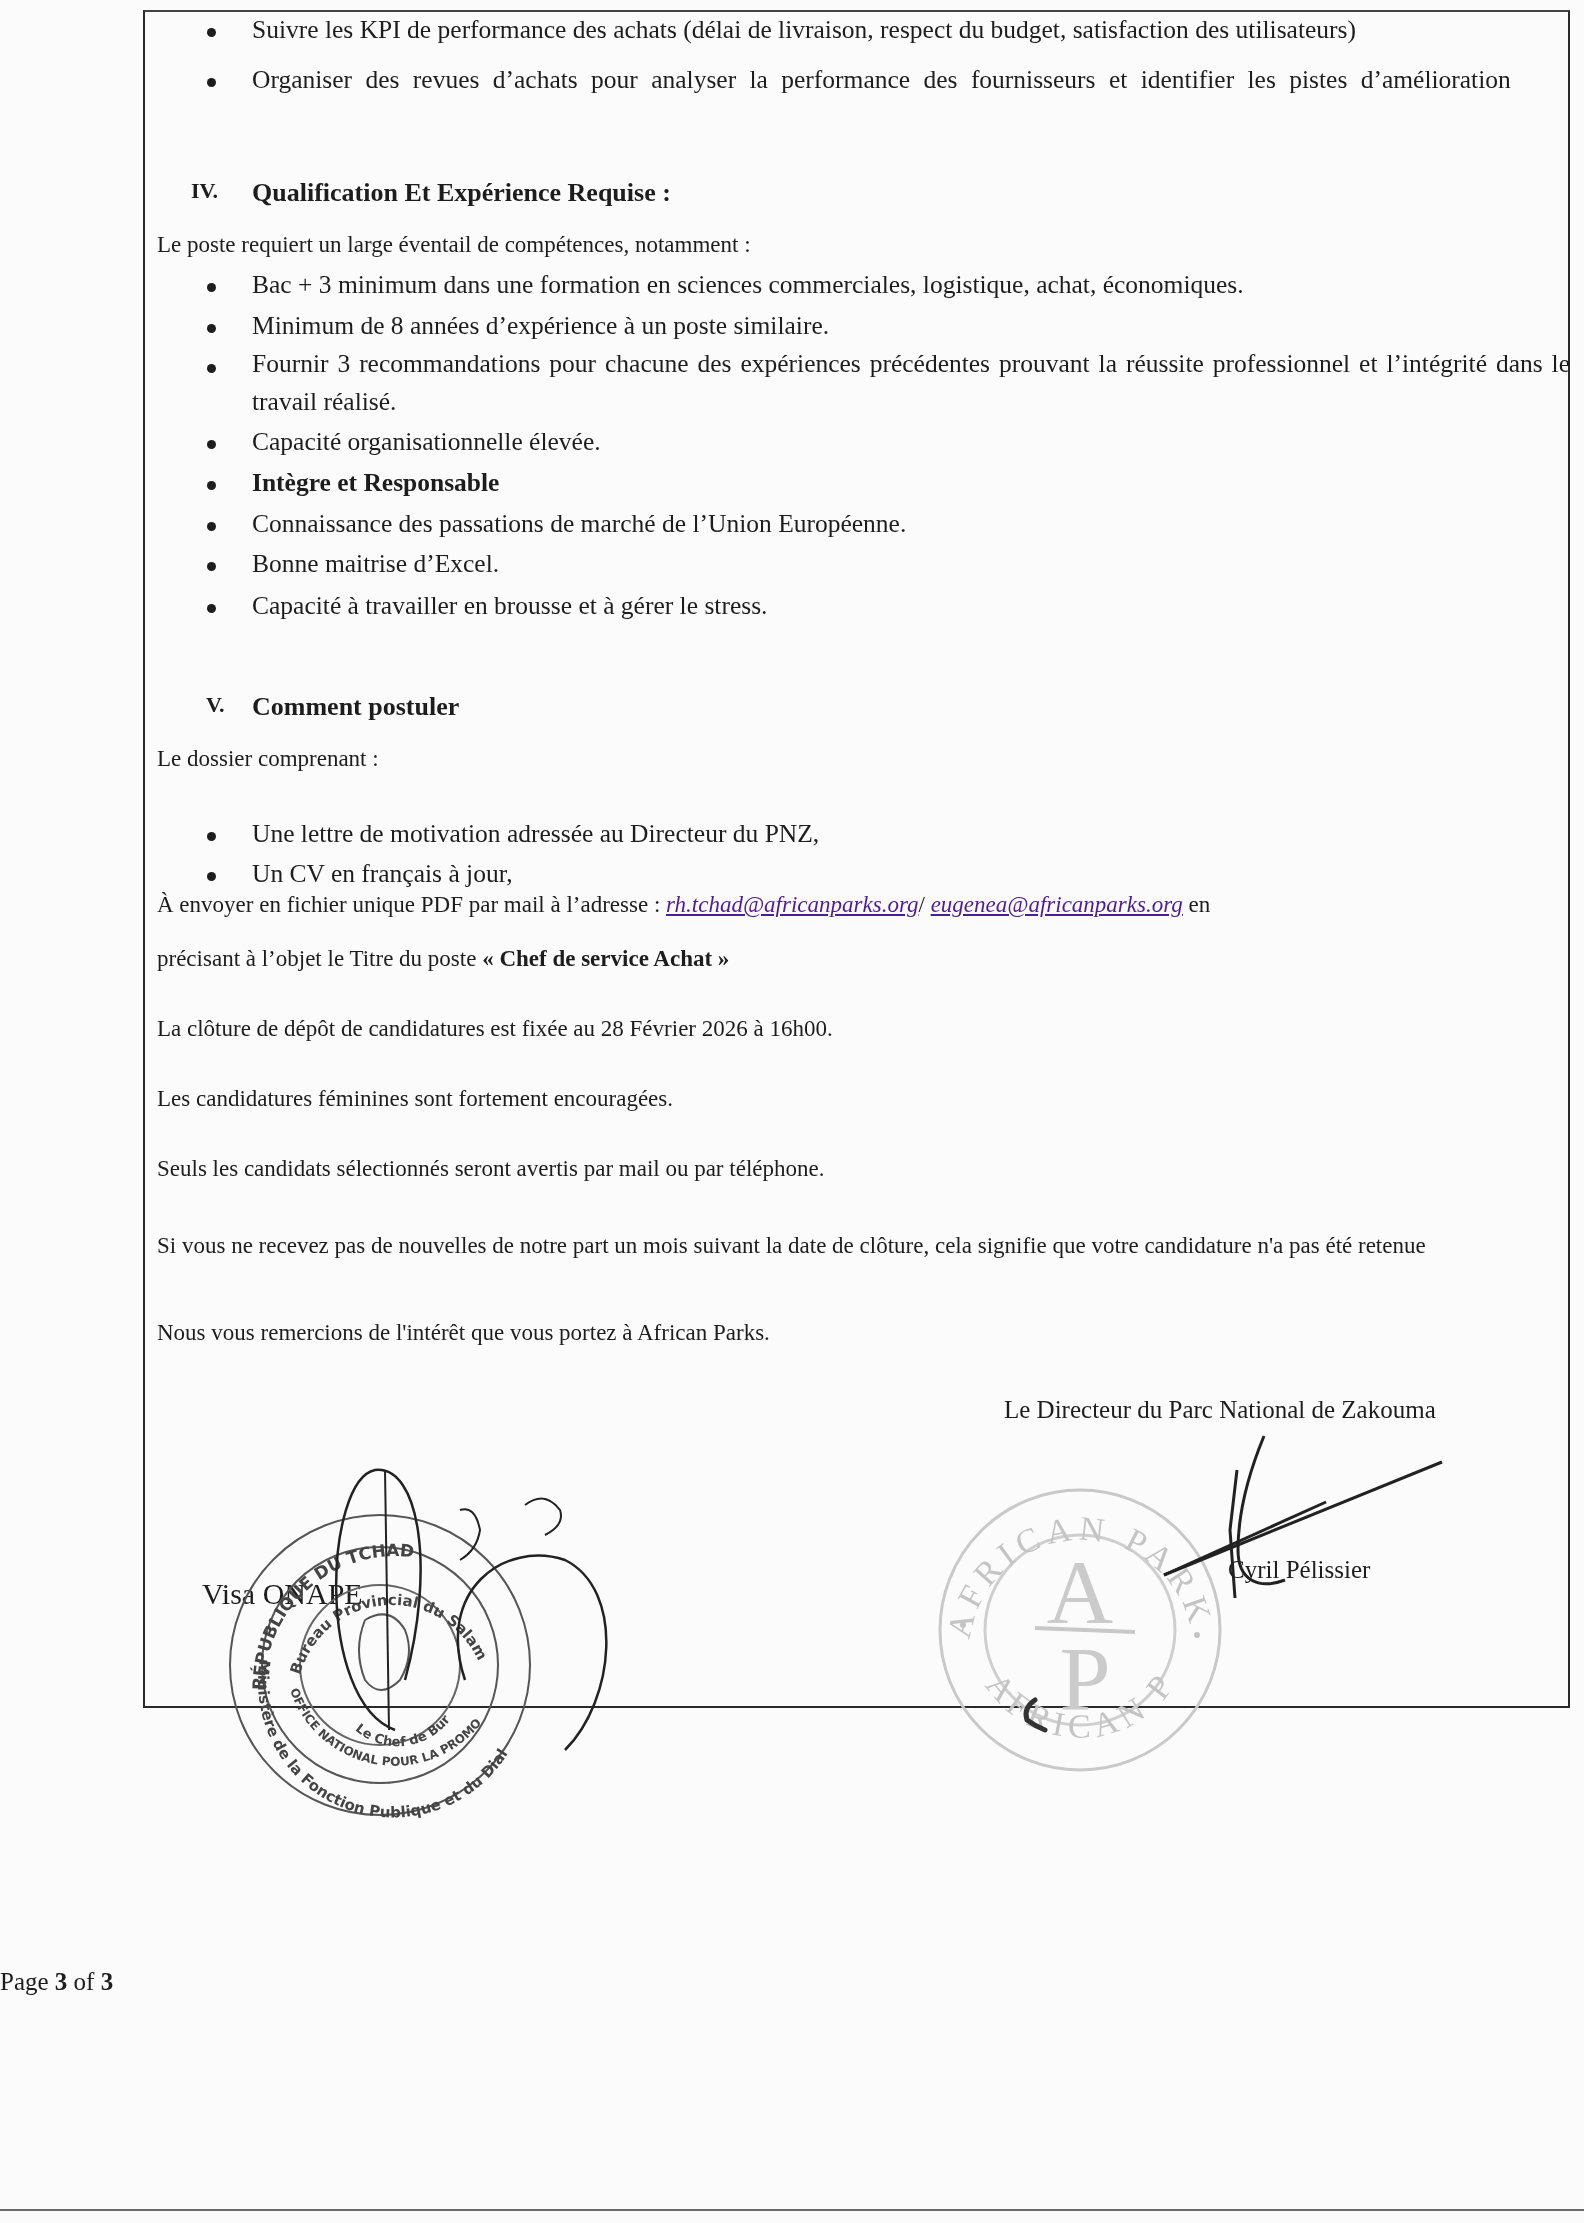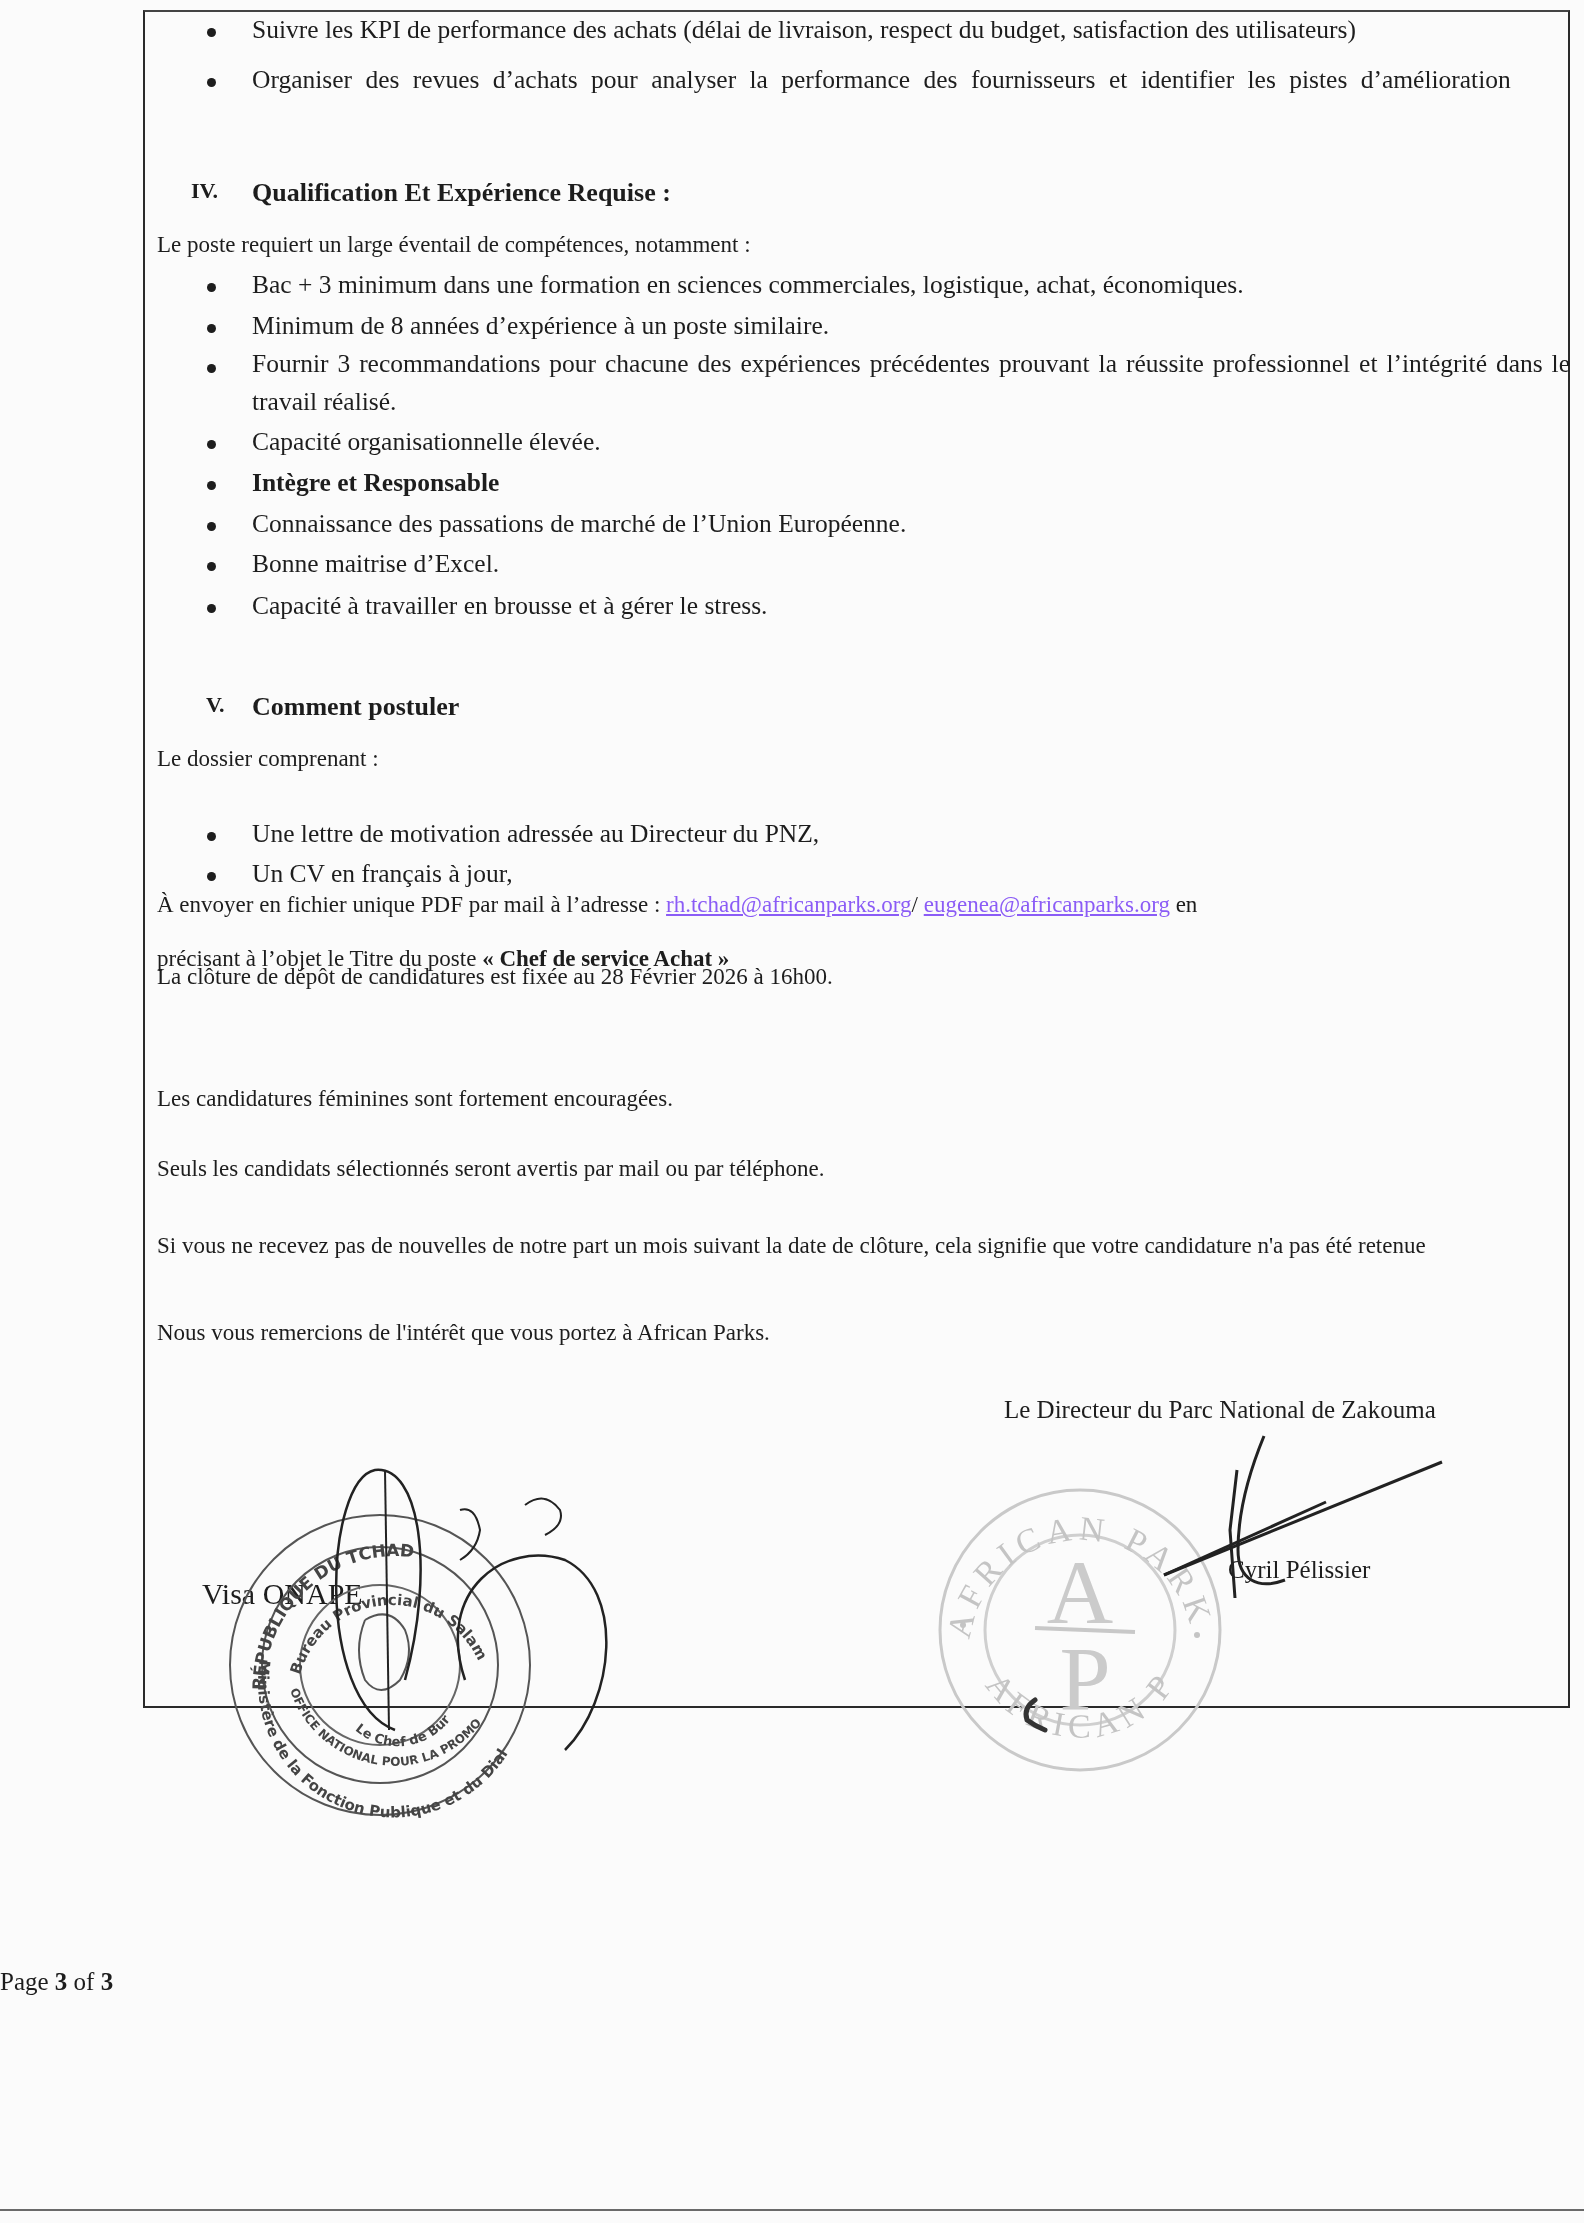--- a/index.html
+++ b/index.html
@@ -21,21 +21,21 @@
   }
   .txt { position: absolute; font-size: 23px; white-space: nowrap; line-height: 1.15; }
   .bullet-item { position: absolute; left: 252px; font-size: 25.5px; line-height: 41px; }
   .bullet-dot {
     position: absolute; left: 207px; width: 9px; height: 9px; border-radius: 50%;
     background: #1d1d1d;
   }
   .justify { text-align: justify; text-align-last: left; width: 1303px; white-space: normal; }
   .num { position: absolute; left: 157px; font-weight: bold; font-size: 22px; margin-left: 34px; }
   .head-title { position: absolute; left: 252px; font-weight: bold; font-size: 26px; }
-  .link { text-decoration: underline; color: #8b5cf6; }
+  .link { text-decoration: underline; color: #4c1d95; font-style: italic; }
   .sig-text { font-size: 25px; }
   .page-num { position: absolute; left: 0; width: 1584px; top: 1968px; text-align: left; font-size: 25px; }
   .page-num b { font-weight: bold; }
   .scan-line { position: absolute; left: 0; top: 2209px; width: 1584px; height: 2px; background: #6a6a6a; }
   svg.stamp { position: absolute; }
 </style>
 </head>
 <body>
 
 <div class="box"></div>
@@ -77,21 +77,21 @@
 <span class="bullet-dot" style="top:872px"></span>
 <div class="bullet-item" style="top:853px; white-space:nowrap;">Un CV en français à jour,</div>
 
 <div class="txt" style="left:157px; top:892px;">
   <span>À envoyer en fichier unique PDF par mail à l’adresse : </span><span class="link">rh.tchad@africanparks.org</span><span>/ </span><span class="link">eugenea@africanparks.org</span><span> en</span>
 </div>
 <div class="txt" style="left:157px; top:946px;">
   <span>précisant à l’objet le Titre du poste </span><b>« Chef de service Achat »</b>
 </div>
 
-<div class="txt" style="left:157px; top:964px;">La clôture de dépôt de candidatures est fixée au 28 Février 2026 à 16h00.</div>
+<div class="txt" style="left:157px; top:1016px;">La clôture de dépôt de candidatures est fixée au 28 Février 2026 à 16h00.</div>
 <div class="txt" style="left:157px; top:1086px;">Les candidatures féminines sont fortement encouragées.</div>
 <div class="txt" style="left:157px; top:1156px;">Seuls les candidats sélectionnés seront avertis par mail ou par téléphone.</div>
 <div class="txt" style="left:157px; top:1225px; white-space:normal; width:1360px; line-height:41px;">Si vous ne recevez pas de nouvelles de notre part un mois suivant la date de clôture, cela signifie que votre candidature n'a pas été retenue</div>
 <div class="txt" style="left:157px; top:1320px;">Nous vous remercions de l'intérêt que vous portez à African Parks.</div>
 
 <div class="txt sig-text" style="left:1004px; top:1396px;">Le Directeur du Parc National de Zakouma</div>
 
 <svg class="stamp" style="left:925px; top:1475px;" width="310" height="310" viewBox="0 0 310 310">
   <defs>
     <path id="apRingTop" d="M 45 165 A 112 112 0 0 1 265 150"></path>

